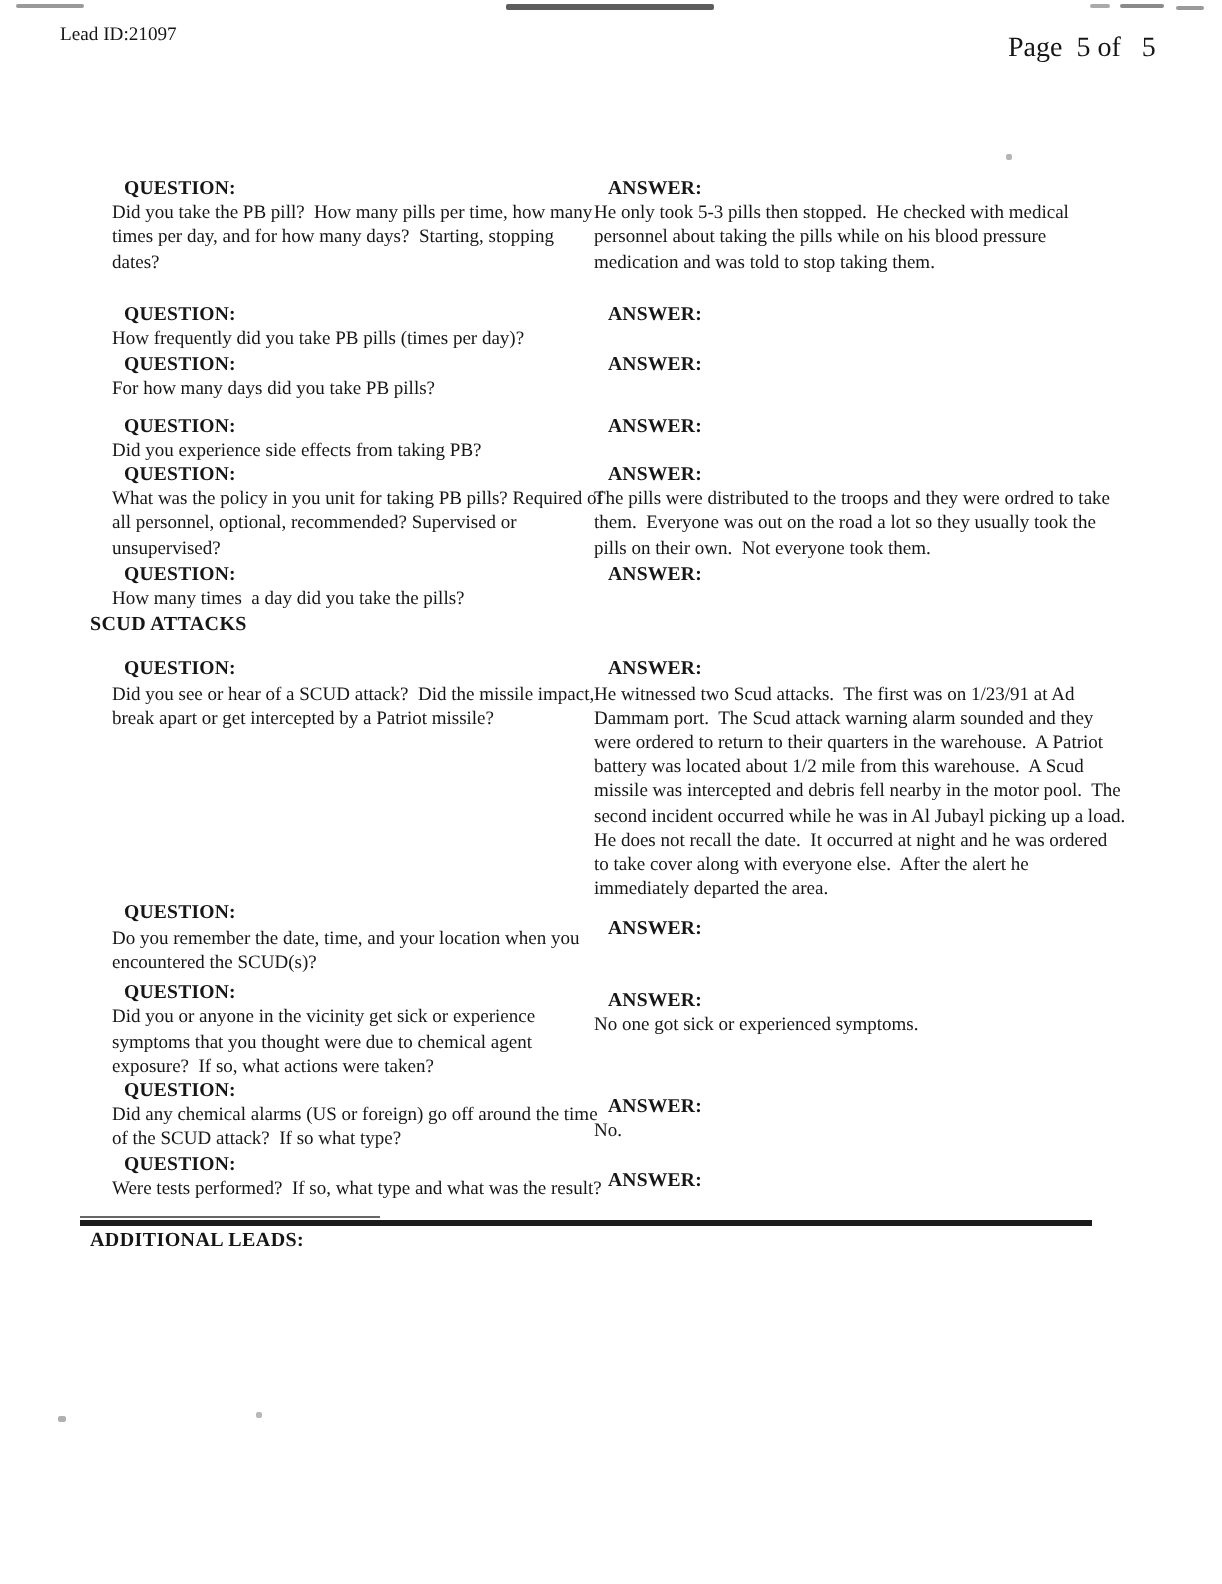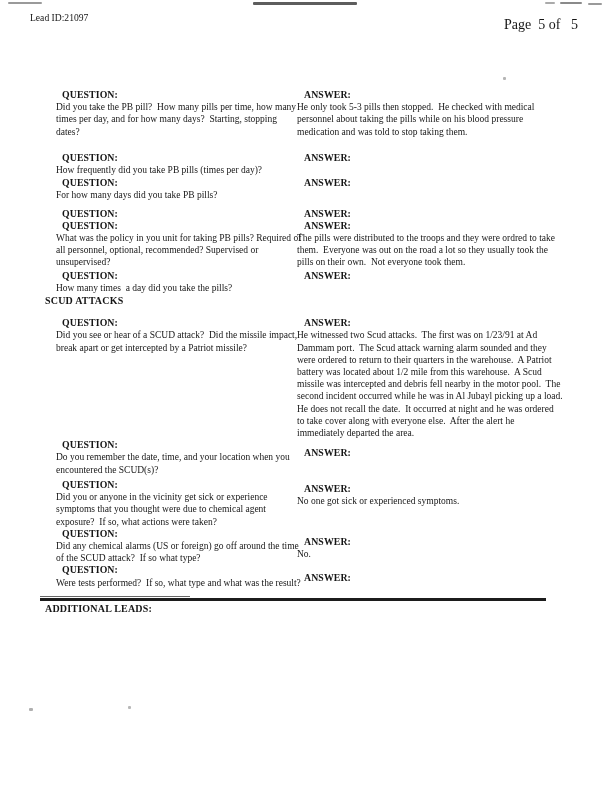--- a/index.html
+++ b/index.html
@@ -105,20 +105,21 @@
     </div>
     <div class="acol">
       <div class="label">ANSWER:</div>
       <div class="text"></div>
     </div>
   </div>
 
   <div class="row mt6">
     <div class="qcol">
       <div class="label">QUESTION:</div>
+      <div class="text">Did you experience side effects from taking PB?</div>
     </div>
     <div class="acol">
       <div class="label">ANSWER:</div>
       <div class="text"></div>
     </div>
   </div>
 
   <div class="row">
     <div class="qcol">
       <div class="label">QUESTION:</div>

